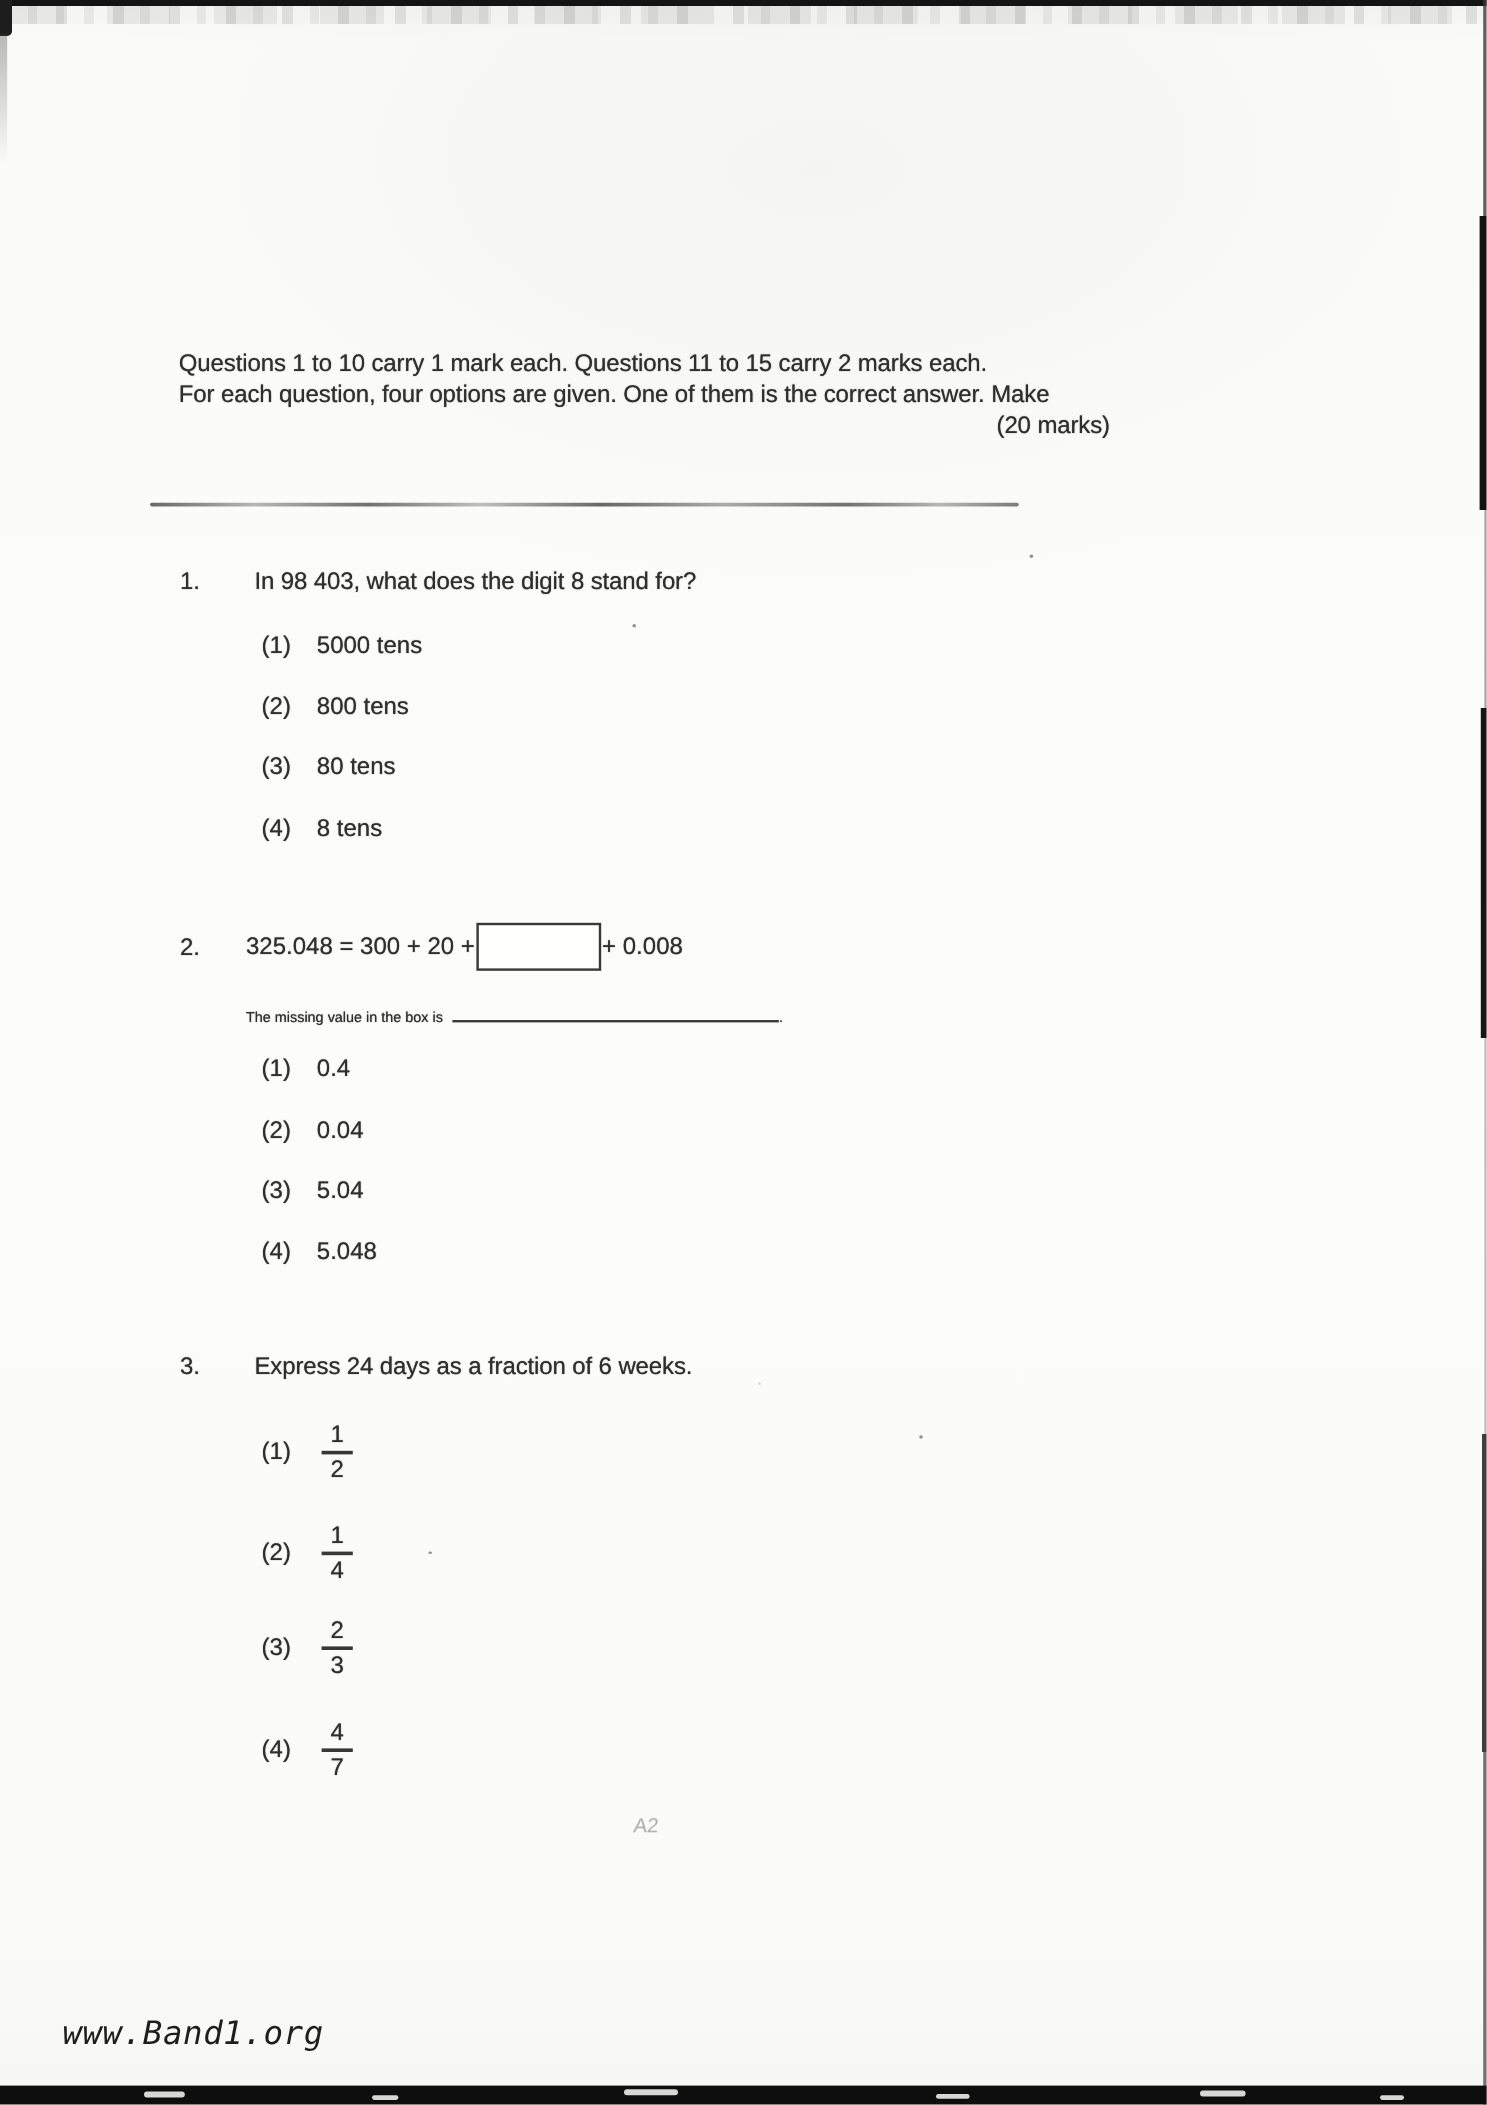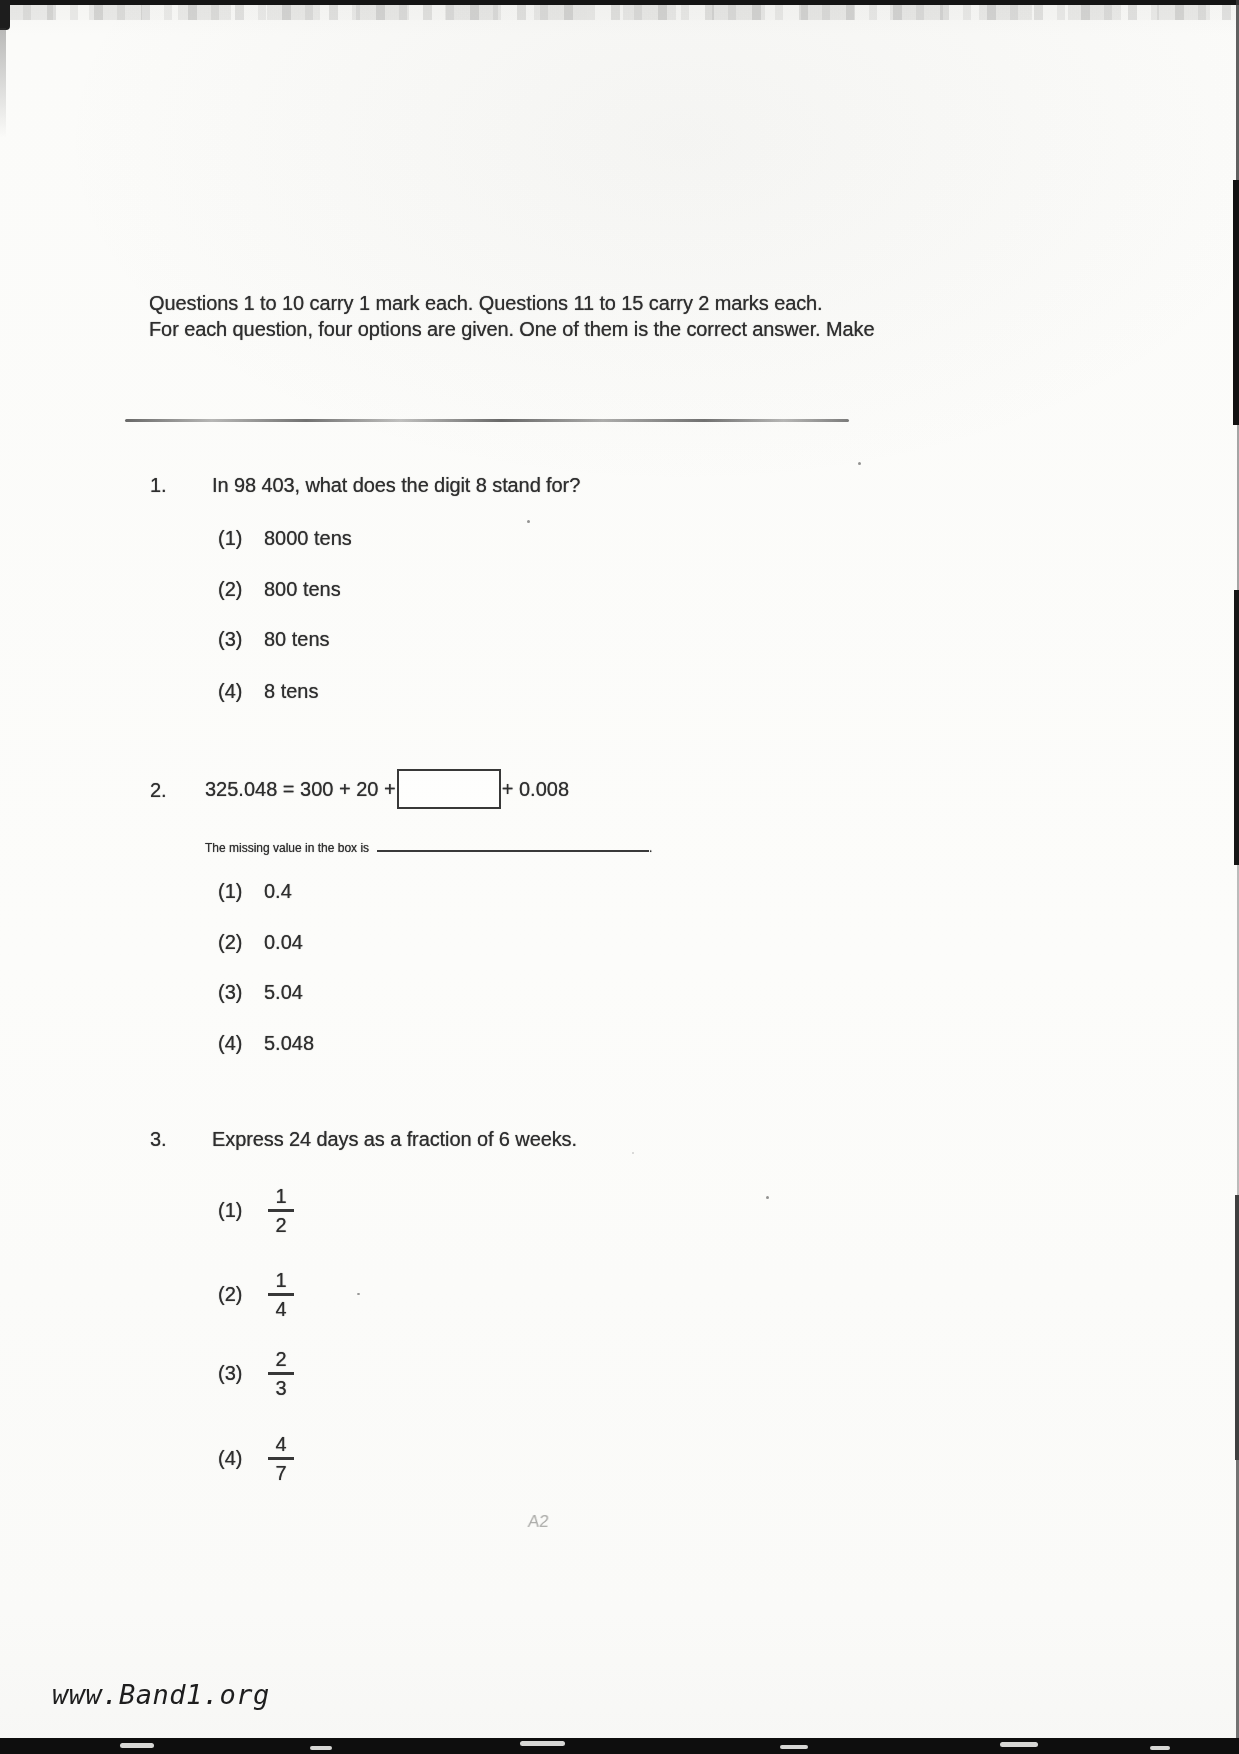--- a/index.html
+++ b/index.html
@@ -97,30 +97,31 @@
 
   <div class="speck" style="left:858px; top:462px; width:3px; height:3px;"></div>
   <div class="speck" style="left:527px; top:520px; width:3px; height:3px;"></div>
   <div class="speck" style="left:766px; top:1196px; width:3px; height:3px;"></div>
   <div class="speck" style="left:357px; top:1293px; width:3px; height:2px;"></div>
   <div class="speck" style="left:632px; top:1152px; width:2px; height:2px; opacity:0.4;"></div>
 
   <div class="instructions ink">
     <div>Questions 1 to 10 carry 1 mark each. Questions 11 to 15 carry 2 marks each.</div>
     <div>For each question, four options are given. One of them is the correct answer. Make</div>
+    <div class="marks">(20 marks)</div>
   </div>
 
   <div class="divider"></div>
 
   <div class="qnum ink" style="top:474px;">1.</div>
   <div class="qtext ink" style="top:474px;">In 98 403, what does the digit 8 stand for?</div>
 
   <div class="opt ink" style="top:527px;">
     <span class="okey">(1)</span>
-    <span>8000 tens</span>
+    <span>5000 tens</span>
   </div>
   <div class="opt ink" style="top:578px;">
     <span class="okey">(2)</span>
     <span>800 tens</span>
   </div>
   <div class="opt ink" style="top:628px;">
     <span class="okey">(3)</span>
     <span>80 tens</span>
   </div>
   <div class="opt ink" style="top:680px;">

